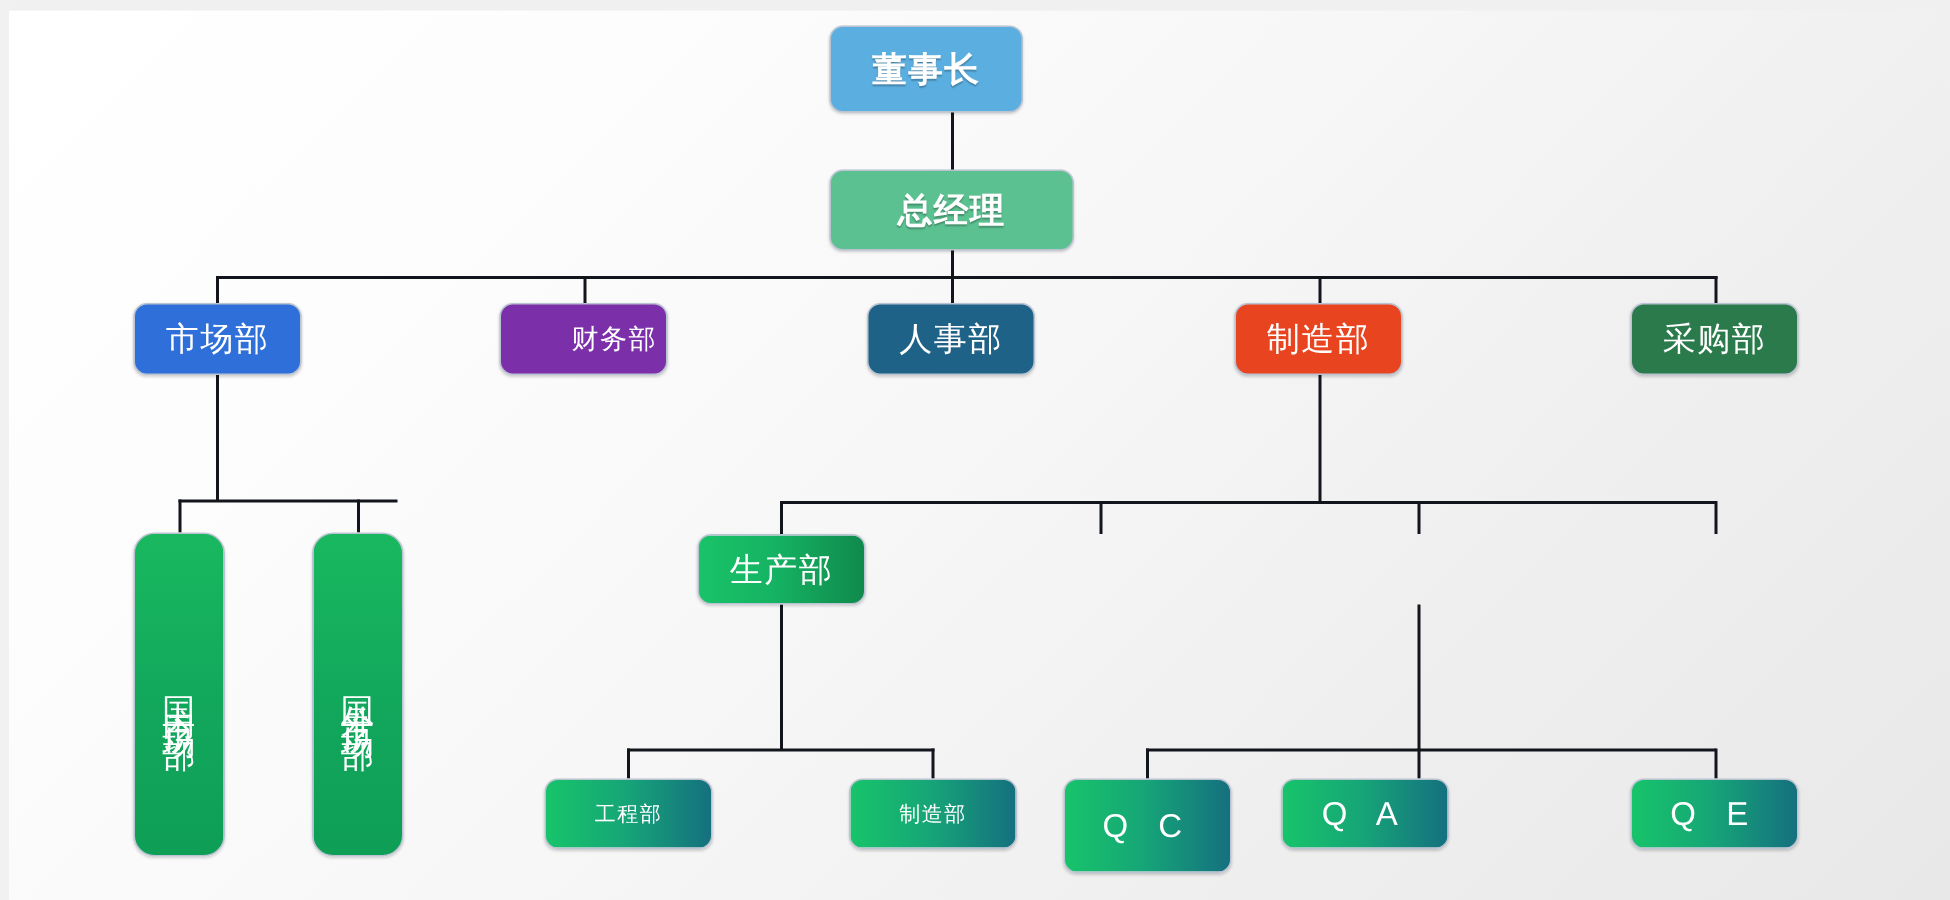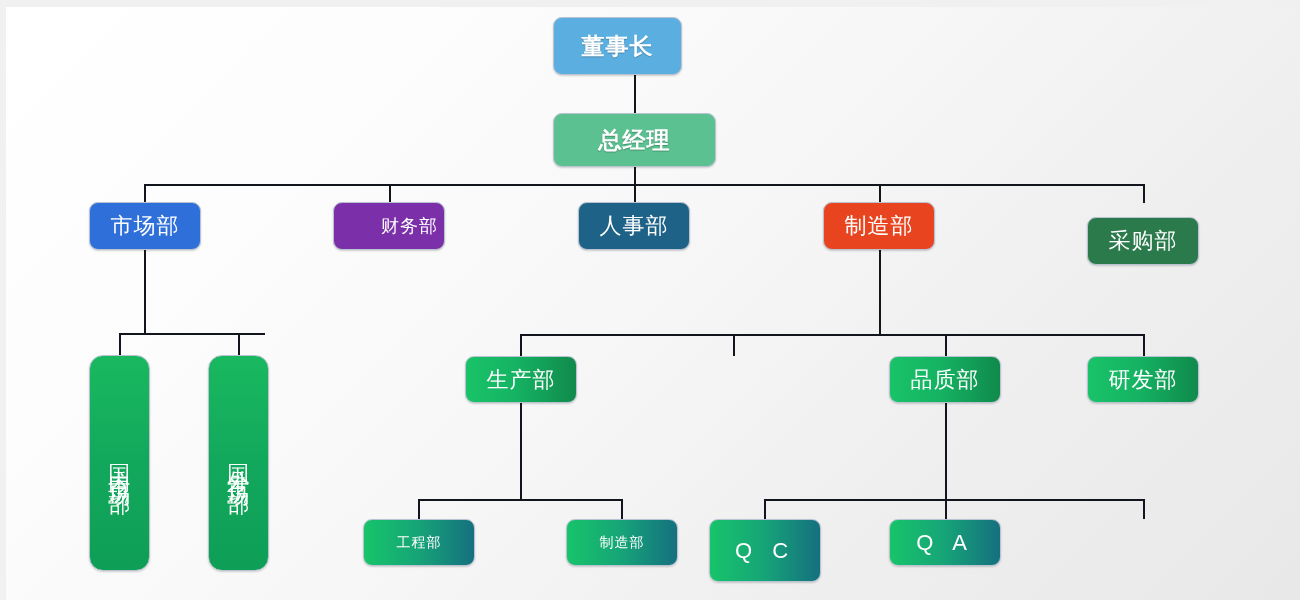--- a/index.html
+++ b/index.html
@@ -133,55 +133,52 @@
   </div>
 
   <div class="node n-hr" style="left:578px;top:202px;width:112px;height:48px;">
     <span class="node-label">人事部</span>
   </div>
 
   <div class="node n-mfg" style="left:823px;top:202px;width:112px;height:48px;">
     <span class="node-label">制造部</span>
   </div>
 
-  <div class="node n-purchase" style="left:1087px;top:217px;width:112px;height:48px;">
+  <div class="node n-purchase" style="left:1087px;top:202px;width:112px;height:48px;">
     <span class="node-label">采购部</span>
   </div>
 
   <div class="node n-vert" style="left:89px;top:355px;width:61px;height:216px;">
     <span class="node-label">国内市场部</span>
   </div>
 
   <div class="node n-vert" style="left:208px;top:355px;width:61px;height:216px;">
     <span class="node-label">国外市场部</span>
   </div>
 
   <div class="node n-green" style="left:465px;top:356px;width:112px;height:47px;text-align:right;">
     <span class="node-label">生产部</span>
   </div>
 
 
-  <div class="node n-green" style="left:889px;top:356px;width:112px;height:47px;">
-    <span class="node-label">品质部</span>
-  </div>
 
-  <div class="node n-green" style="left:1087px;top:356px;width:112px;height:47px;">
-    <span class="node-label">研发部</span>
-  </div>
 
   <div class="node n-teal" style="left:363px;top:519px;width:112px;height:47px;">
     <span class="node-label">工程部</span>
   </div>
 
   <div class="node n-teal" style="left:566px;top:519px;width:112px;height:47px;">
     <span class="node-label">制造部</span>
   </div>
 
   <div class="node n-teal latin" style="left:709px;top:519px;width:112px;height:63px;">
     <span class="node-label">Q C</span>
   </div>
 
-  <div class="node n-teal latin" style="left:889px;top:519px;width:112px;height:47px;">
+  <div class="node n-teal latin" style="left:854px;top:519px;width:112px;height:47px;">
     <span class="node-label">Q A</span>
   </div>
 
+  <div class="node n-teal latin" style="left:1087px;top:519px;width:112px;height:47px;">
+    <span class="node-label">Q E</span>
+  </div>
 
 </div>
 
 </body></html>

